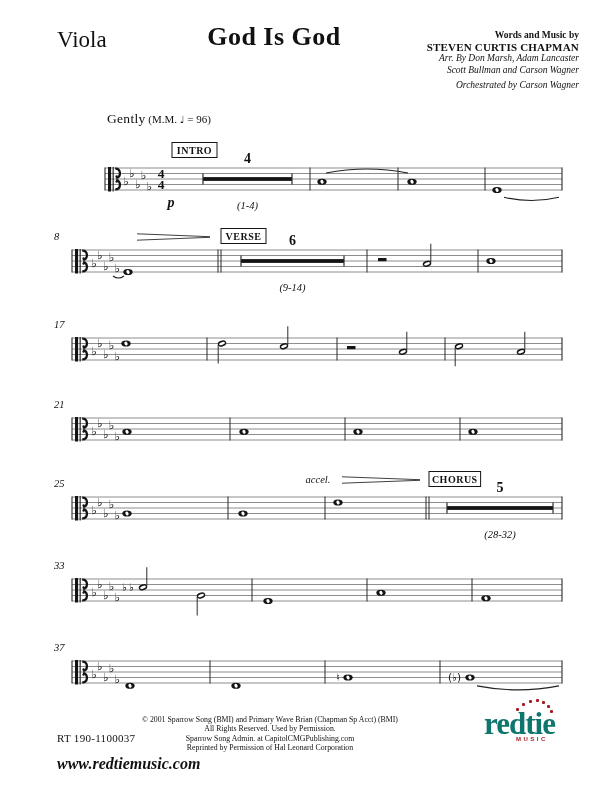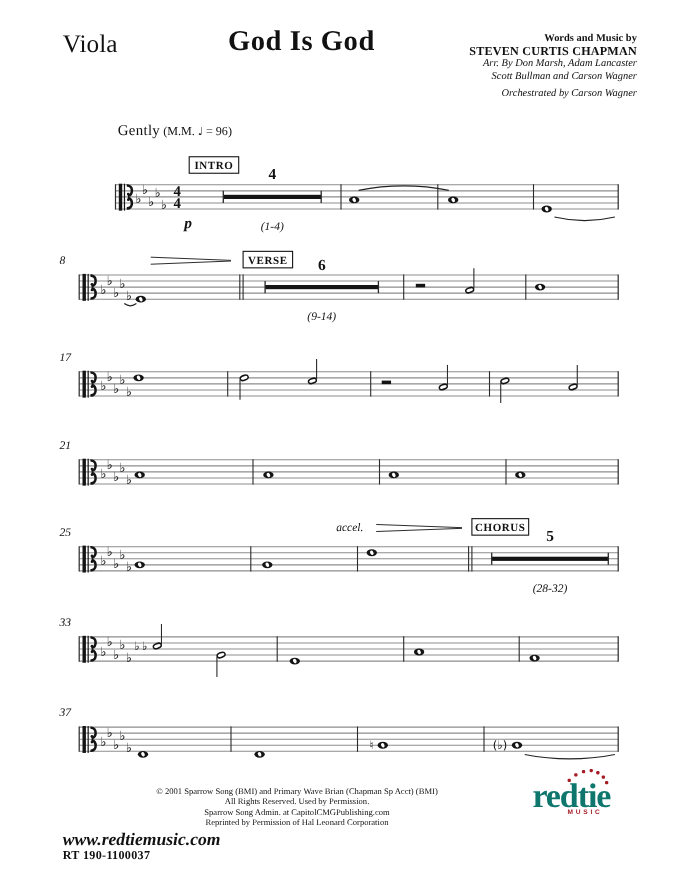--- a/index.html
+++ b/index.html
@@ -14,21 +14,21 @@
   .credit-l2{font-weight:bold;font-size:11px;letter-spacing:.2px;}
   .credit-l3,.credit-l4{font-style:italic;font-size:9.5px;}
   .credit-l5{font-style:italic;font-size:9.5px;margin-top:4px;}
   .tempo{left:107px;top:111px;font-size:11px;}
   .tempo-word{font-weight:normal;font-size:13.5px;letter-spacing:.3px;}
   .note-glyph{font-family:"DejaVu Sans",sans-serif;font-size:10px;}
   #score{left:0;top:0;}
   .copyright{left:0;top:699px;width:540px;text-align:center;font-size:7.8px;line-height:9.3px;margin-top:16px;}
   .copyright .it{}
   .website{left:57px;top:713px;font-size:16px;font-style:italic;font-weight:bold;margin-top:42px;}
-  .catalog{left:57px;top:772px;font-size:11px;font-weight:bold;letter-spacing:.3px;}
+  .catalog{left:57px;top:732px;font-size:11px;font-weight:normal;letter-spacing:.3px;}
   .logo{right:36px;top:698px;width:92px;height:56px;}
   .logo-text{font-size:31px;font-weight:bold;color:#0f766e;line-height:26px;letter-spacing:-1px;
              margin-top:13px;}
   .logo-sub{font-size:6px;color:#a51c25;letter-spacing:2.5px;margin-left:32px;margin-top:-1px;
             font-family:"Liberation Sans",sans-serif;font-weight:bold;}
   .logo-arc{position:absolute;left:0;top:0;width:92px;height:16px;}
   .dot{position:absolute;width:3px;height:3px;background:#a51c25;border-radius:1px;}
   .dot:nth-of-type(1){left:32px;top:10px;}
   .dot:nth-of-type(2){left:38px;top:5px;}
   .dot:nth-of-type(3){left:45px;top:2px;}

